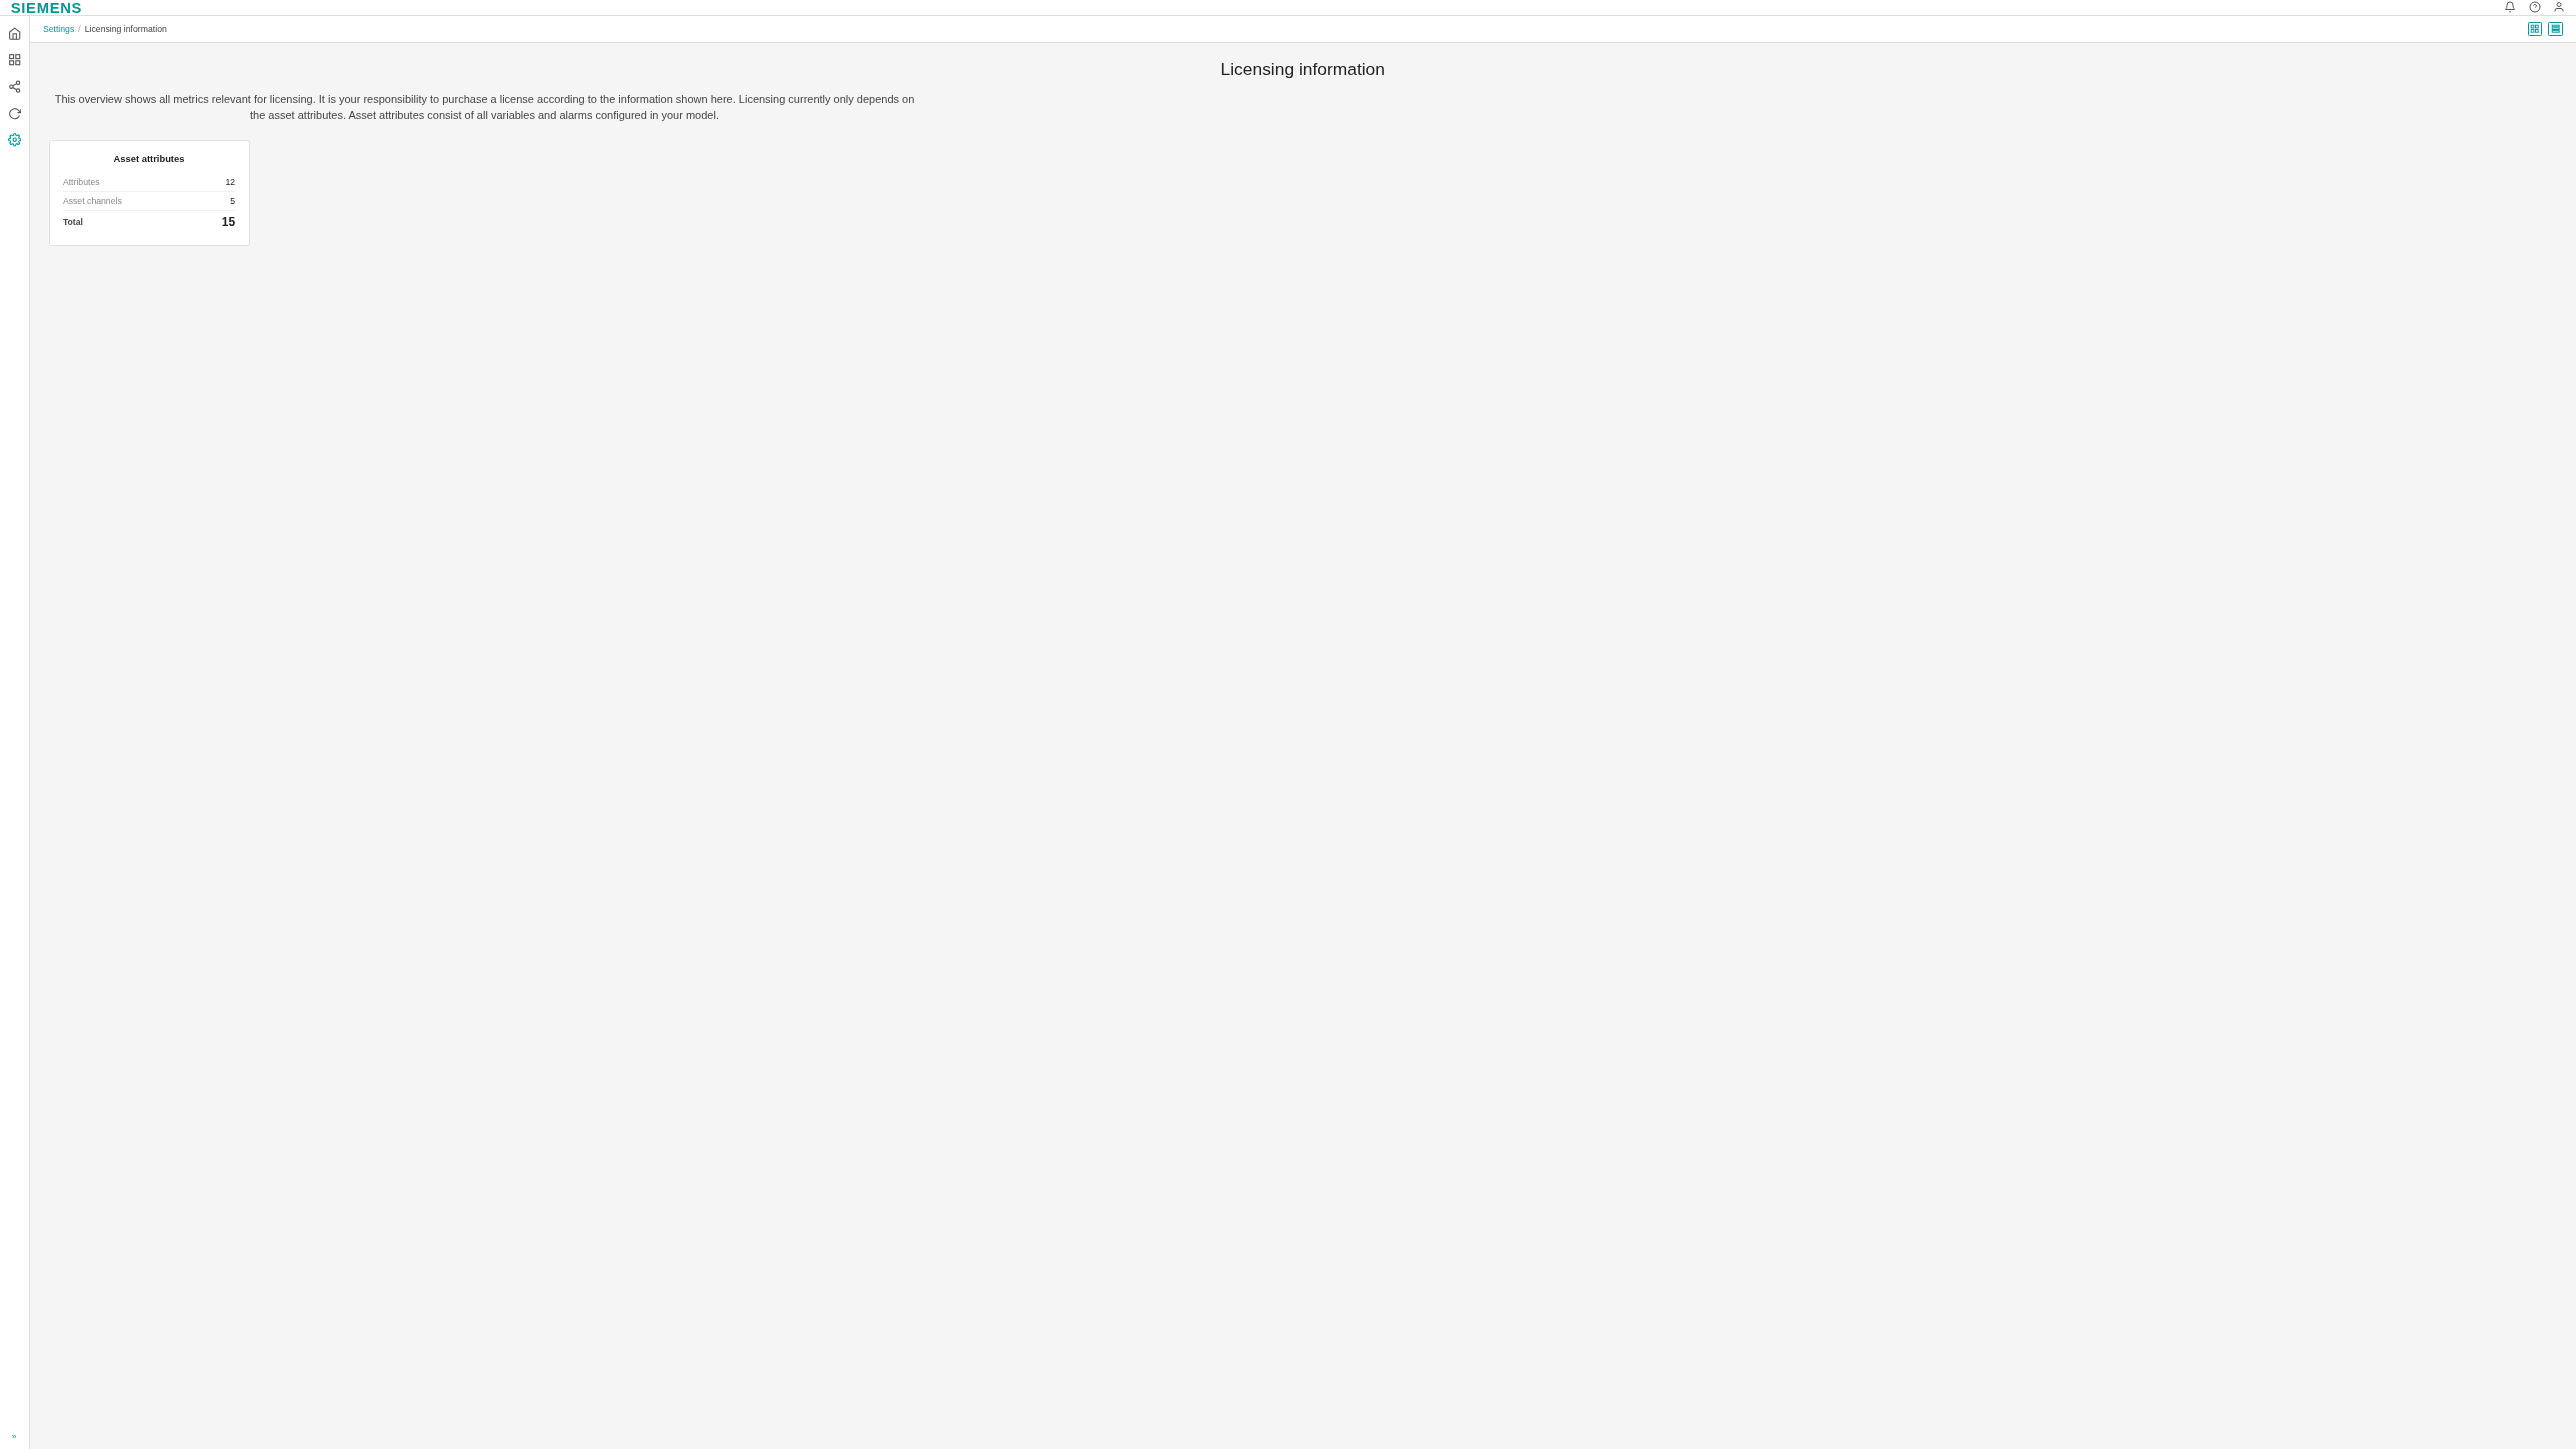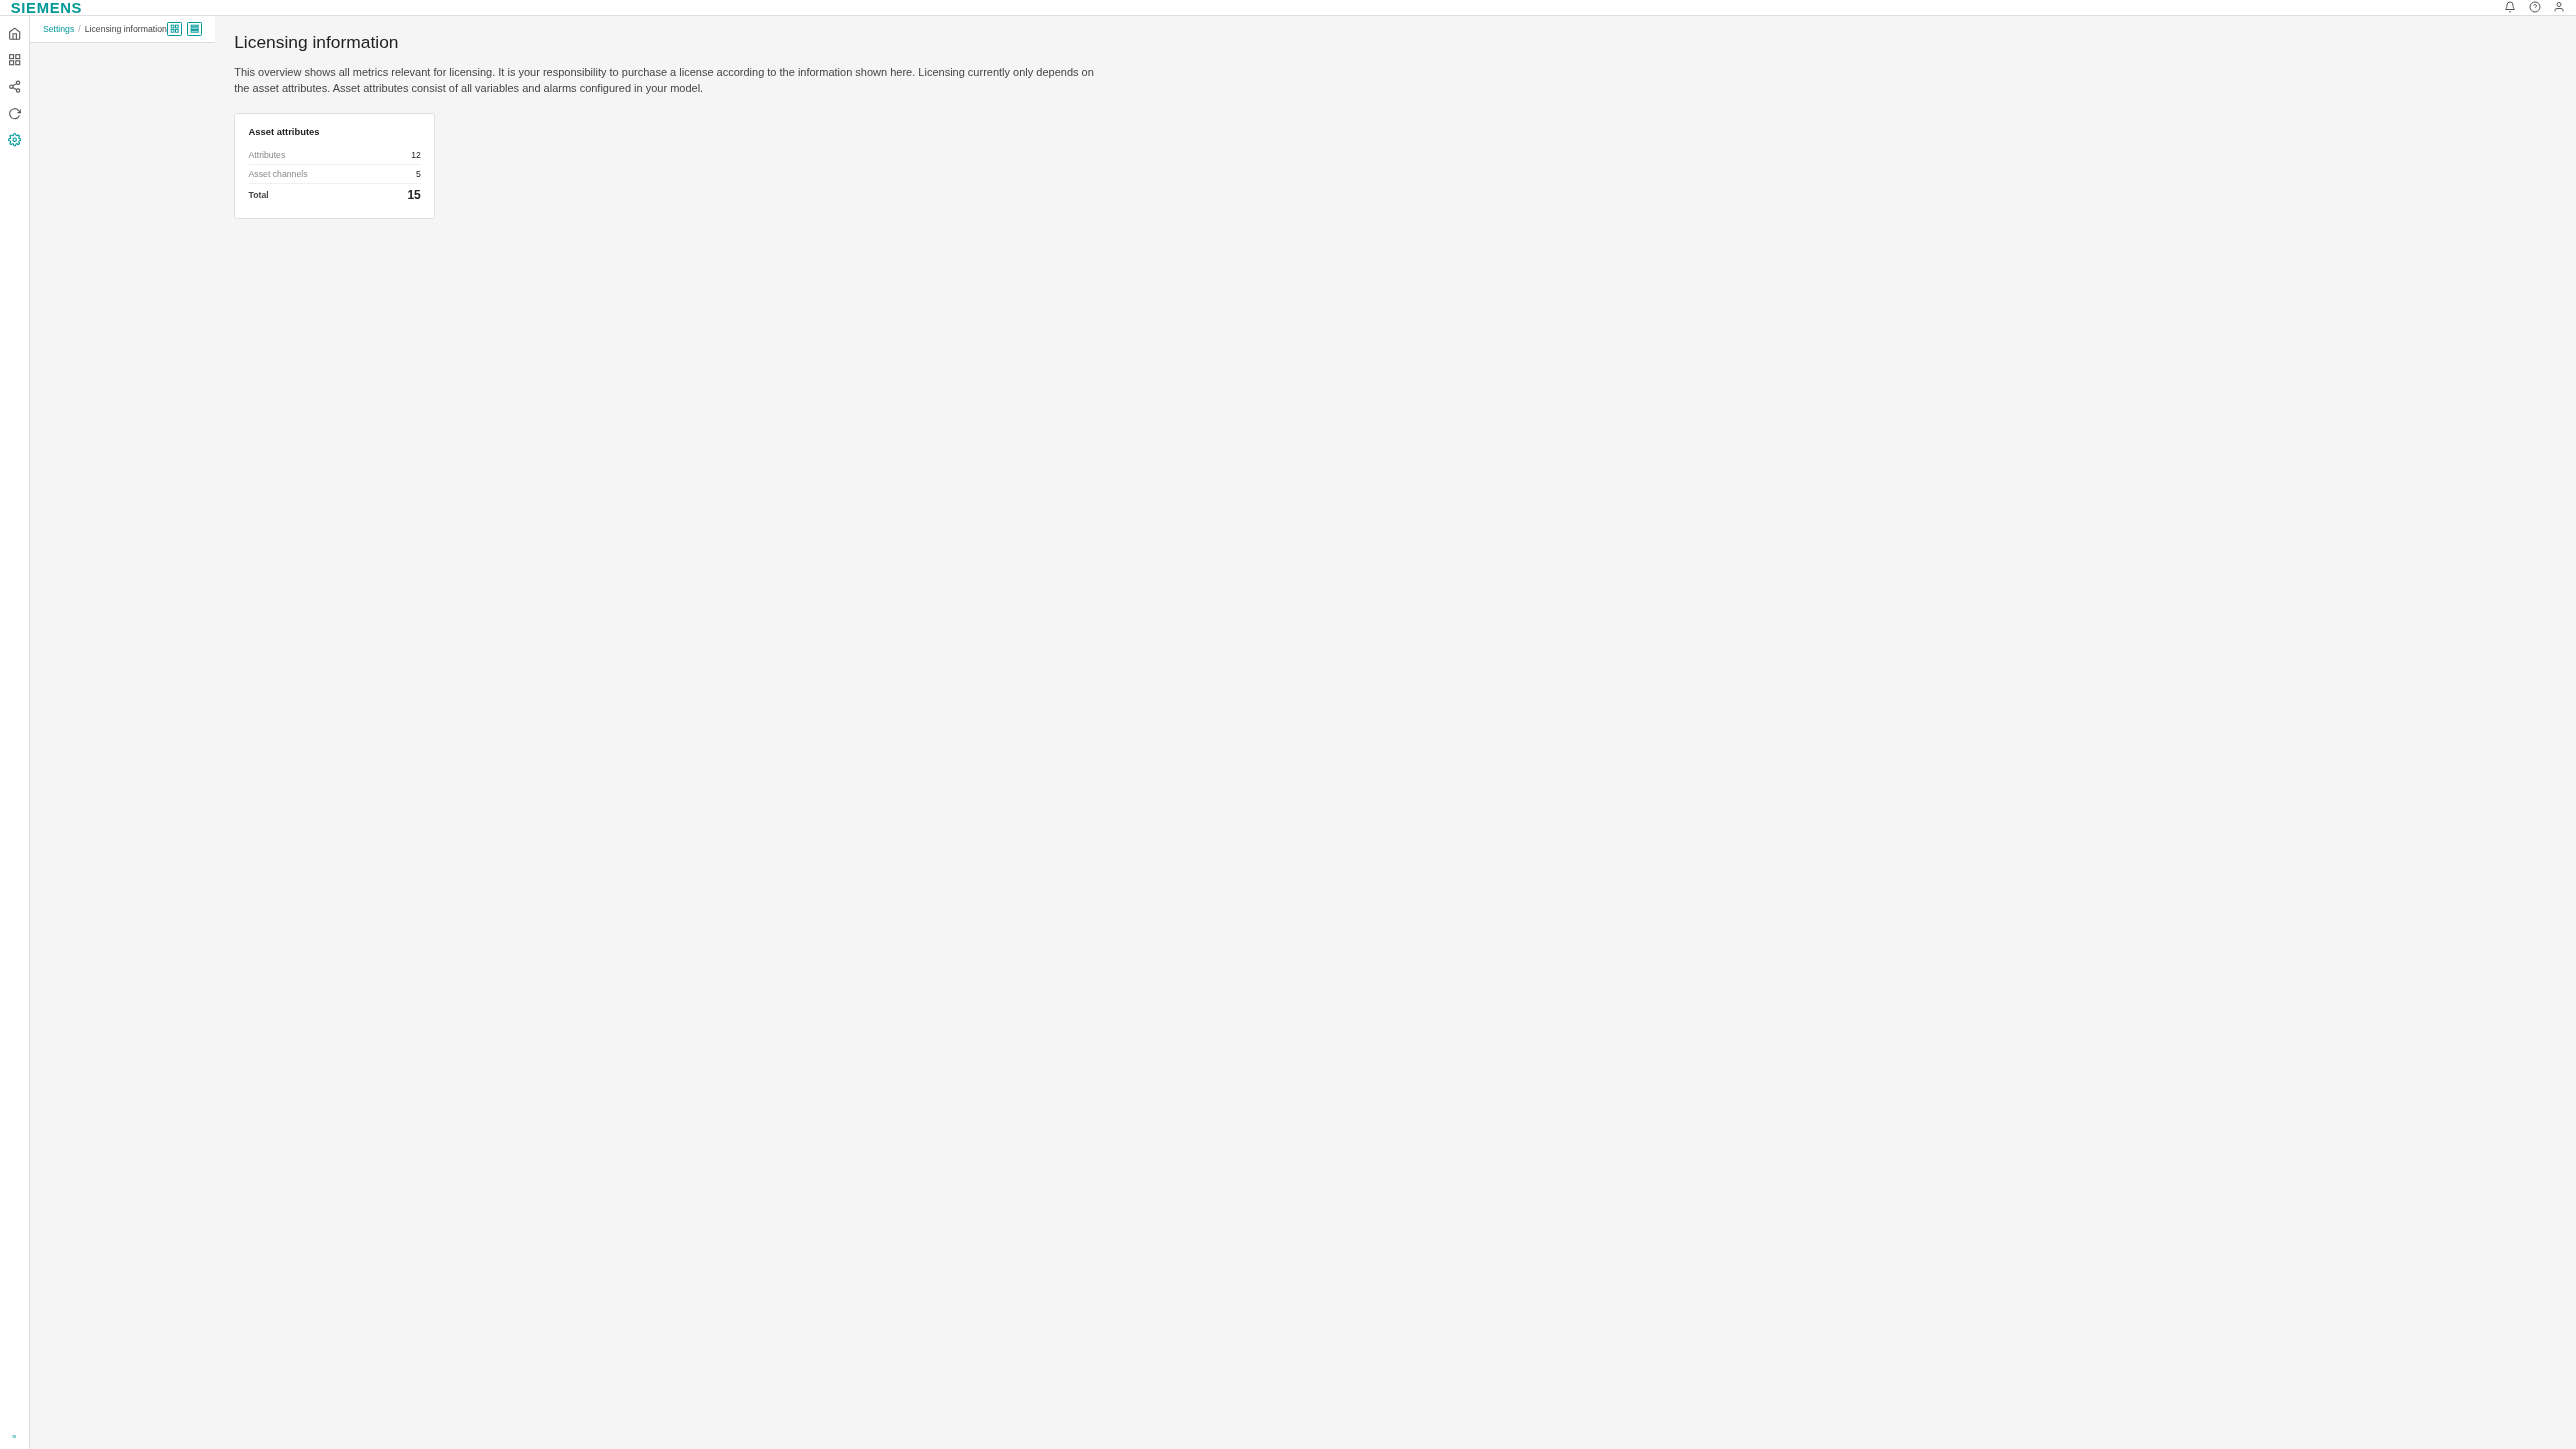--- a/index.html
+++ b/index.html
@@ -82,22 +82,23 @@
       transform: translateX(-50%);
       color: #009999;
       cursor: pointer;
       font-size: 8px;
     }
 
     
     .content-area {
       flex: 1;
       display: flex;
-      flex-direction: row;
+      flex-direction: column;
       overflow: hidden;
+      text-align: center;
     }
 
     
     .breadcrumb-bar {
       background: #fff;
       border-bottom: 0.7px solid #ddd;
       padding: 0 13.4px;
       height: 27px;
       display: flex;
       align-items: center;

